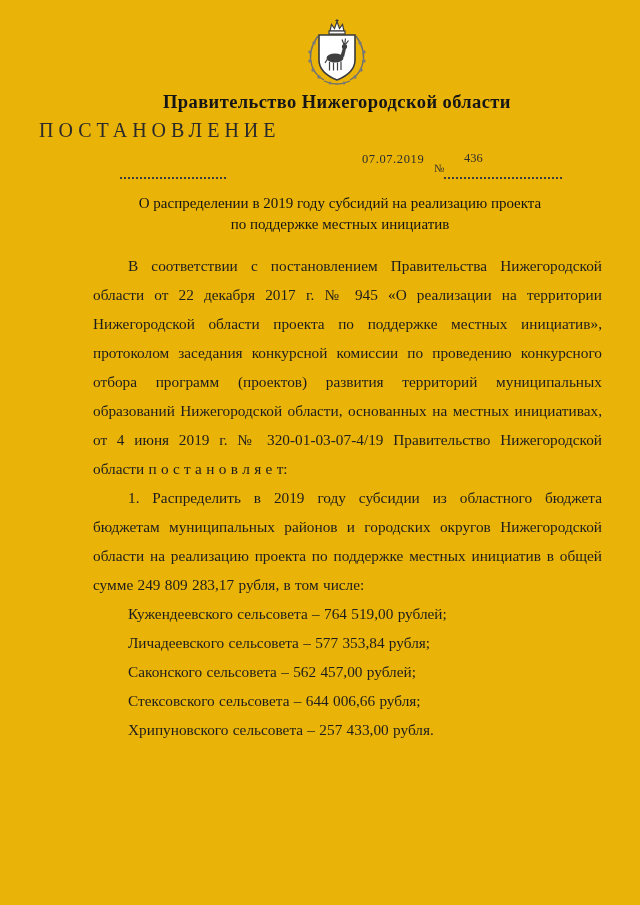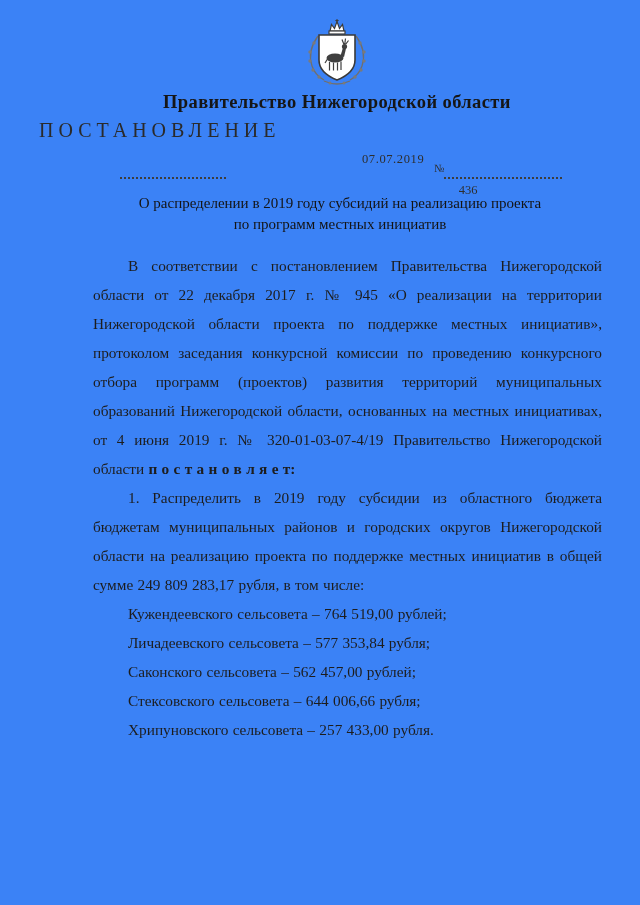--- a/index.html
+++ b/index.html
@@ -1,61 +1,61 @@
 <!DOCTYPE html>
 <html lang="ru"><head>
 <meta charset="utf-8">
 <style>
   html,body{margin:0;padding:0;background:#ffffff;}
   body{
     width:640px;height:905px;
     font-family:"Liberation Serif","DejaVu Serif",serif;
     color:#1d1d1d;
   }
-  .doc{position:relative;width:640px;height:905px;background:#3b82f6;overflow:hidden;}
+  .doc{position:relative;width:640px;height:905px;background:#eab308;overflow:hidden;}
 
   
   .emblem{position:absolute;top:19px;left:302px;width:70px;height:67px;}
 
   
   .org{
     position:absolute;top:92px;left:34px;width:606px;
     text-align:center;font-weight:700;font-size:18.5px;letter-spacing:.4px;
     color:#161616;
   }
   .doctype{
     position:absolute;top:119px;left:34px;width:606px;
     text-align:left;font-size:20px;letter-spacing:5px;text-indent:5px;
     color:#2a2a2a;
   }
 
   
   .stamp{position:absolute;top:148px;left:0;width:640px;height:36px;}
   .stamp .date{position:absolute;left:362px;top:4px;font-size:12.5px;letter-spacing:.6px;color:#2e2e2e;}
   .stamp .numlabel{position:absolute;left:434px;top:14px;font-size:11px;color:#2e2e2e;}
-  .stamp .num{position:absolute;left:444px;top:3px;width:48px;text-align:center;font-size:12.5px;color:#2e2e2e;margin-top:32px;}
+  .stamp .num{position:absolute;left:464px;top:3px;width:48px;font-size:12.5px;color:#2e2e2e;}
   .dotline{position:absolute;border-bottom:2px dotted #3d3d3d;height:0;}
   .dotline.dl-left{left:120px;top:29px;width:106px;}
   .dotline.dl-right{left:444px;top:29px;width:118px;}
 
   
   .title{
     position:absolute;top:193px;left:40px;width:600px;
     text-align:center;font-weight:400;font-size:15px;line-height:20.5px;
     color:#141414;
   }
 
   
   .bodytext{
     position:absolute;top:251px;left:93px;width:509px;
     font-size:15.3px;line-height:29px;word-spacing:.5px;
   }
   .bodytext p{margin:0;text-indent:35px;}
   .just{text-align:justify;}
-  .spaced-bold{font-weight:700;}
+  .spaced-bold{font-weight:400;}
 </style>
 </head>
 <body>
 
 <div class="doc">
 
   <div class="emblem">
     <svg width="70" height="67" viewBox="0 0 70 67" xmlns="http://www.w3.org/2000/svg">
 
       <g stroke="#6f6f6f" stroke-width="1.3" fill="none">
@@ -105,21 +105,21 @@
   <div class="stamp">
     <span class="dotline dl-left"></span>
     <span class="date">07.07.2019</span>
     <span class="numlabel">№</span>
     <span class="num">436</span>
     <span class="dotline dl-right"></span>
   </div>
 
   <div class="title">
     <div>О распределении в 2019 году субсидий на реализацию проекта</div>
-    <div>по программ местных инициатив</div>
+    <div>по поддержке местных инициатив</div>
   </div>
 
   <div class="bodytext">
     <p class="just"><span>В соответствии с постановлением Правительства Нижегородской области от 22 декабря 2017 г. № 945 «О реализации на территории Нижегородской области проекта по поддержке местных инициатив», протоколом заседания конкурсной комиссии по проведению конкурсного отбора программ (проектов) развития территорий муниципальных образований Нижегородской области, основанных на местных инициативах, от 4 июня 2019 г. № 320-01-03-07-4/19 Правительство Нижегородской области </span><span class="spaced-bold">п о с т а н о в л я е т:</span></p>
     <p class="just">1. Распределить в 2019 году субсидии из областного бюджета бюджетам муниципальных районов и городских округов Нижегородской области на реализацию проекта по поддержке местных инициатив в общей сумме 249&nbsp;809&nbsp;283,17 рубля, в том числе:</p>
     <p>Кужендеевского сельсовета – 764&nbsp;519,00 рублей;</p>
     <p>Личадеевского сельсовета – 577&nbsp;353,84 рубля;</p>
     <p>Саконского сельсовета – 562&nbsp;457,00 рублей;</p>
     <p>Стексовского сельсовета – 644&nbsp;006,66 рубля;</p>
     <p>Хрипуновского сельсовета – 257&nbsp;433,00 рубля.</p>

